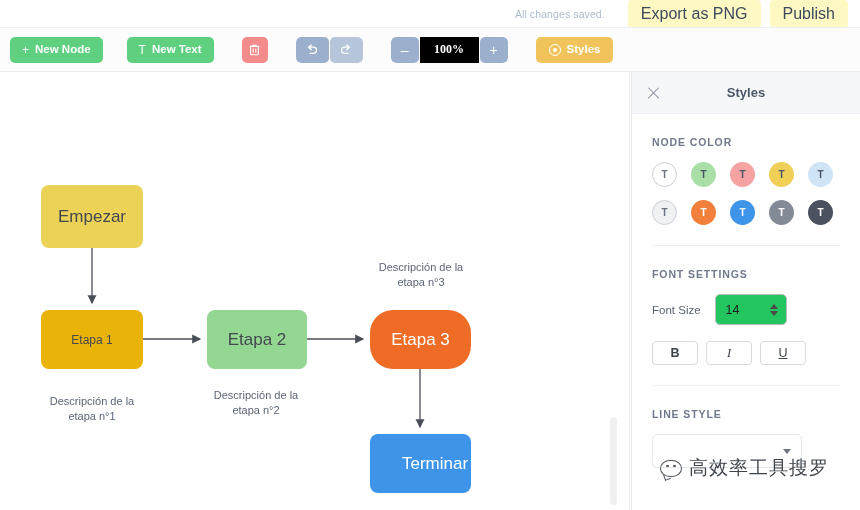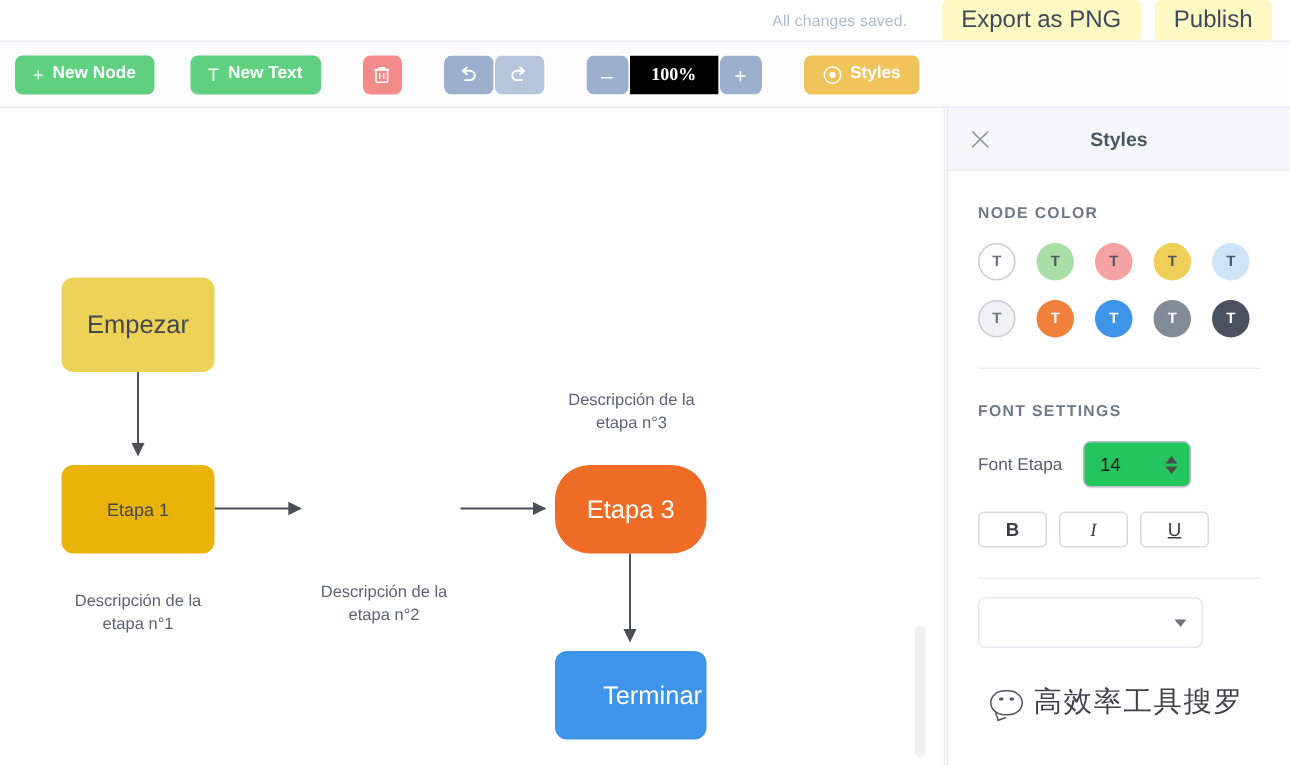--- a/index.html
+++ b/index.html
@@ -254,20 +254,23 @@
       <line x1="307" y1="267" x2="363" y2="267" stroke="#4a4f57" stroke-width="1.3" marker-end="url(#ah)"></line>
       <line x1="420" y1="297" x2="420" y2="355" stroke="#4a4f57" stroke-width="1.3" marker-end="url(#ah)"></line>
     </svg>
 
     <div class="node" style="left:41px;top:113px;width:102px;height:63px;background:#ecd257;color:#44484f;font-size:17px;">
       <span>Empezar</span>
     </div>
     <div class="node" style="left:41px;top:238px;width:102px;height:59px;background:#eab308;color:#44484f;font-size:12px;">
       <span>Etapa 1</span>
     </div>
+    <div class="node" style="left:207px;top:238px;width:100px;height:59px;background:#93d793;color:#44484f;font-size:17px;">
+      <span>Etapa 2</span>
+    </div>
     <div class="node" style="left:370px;top:238px;width:101px;height:59px;background:#ef6c26;color:#ffffff;font-size:17px;border-radius:23px;">
       <span>Etapa 3</span>
     </div>
     <div class="node" style="left:370px;top:362px;width:101px;height:59px;background:#3d94e8;color:#ffffff;font-size:17px;padding-left:29px;">
       <span>Terminar</span>
     </div>
 
     <div class="desc" style="left:365px;top:188px;width:112px;">
       <span>Descripción de la</span>
       <span>etapa n°3</span>
@@ -330,38 +333,39 @@
         <div class="swatch" style="background:#49525e;color:#ffffff;">
             <span>T</span>
           </div>
       </div>
 
       <div class="divider"></div>
 
       <div class="sec-title">FONT SETTINGS</div>
 
       <div class="font-row">
-        <span class="font-label">Font Etapa</span>
+        <span class="font-label">Font Size</span>
         <div class="spinner">
           <span class="val">14</span>
           <span class="spin-arrows">
             <span class="tri-up"></span>
             <span class="tri-dn"></span>
           </span>
         </div>
       </div>
 
       <div class="fmt-row">
         <button class="fmt-btn b">B</button>
         <button class="fmt-btn i">I</button>
         <button class="fmt-btn u">U</button>
       </div>
 
       <div class="divider"></div>
 
+      <div class="sec-title">LINE STYLE</div>
 
       <div class="select-box">
         <span class="caret"></span>
       </div>
     </div>
   </div>
 
   <div class="watermark">
     <span class="wm-logo">
       <span class="wm-eye l"></span>

